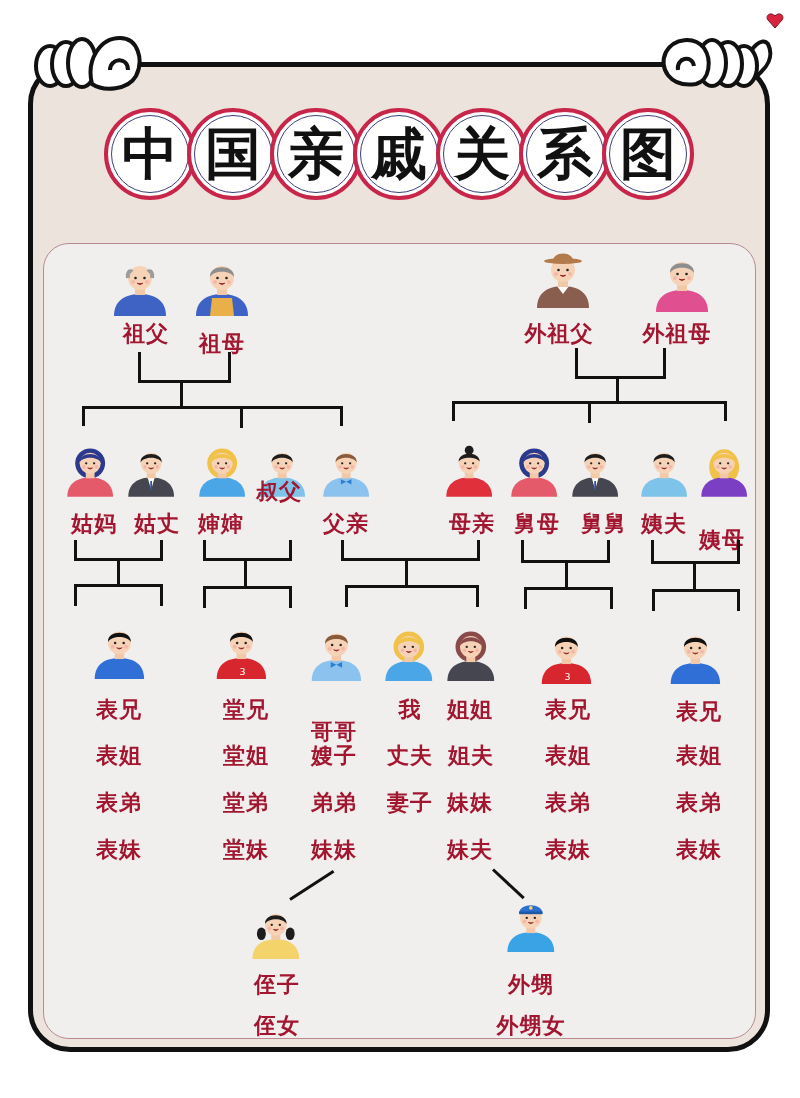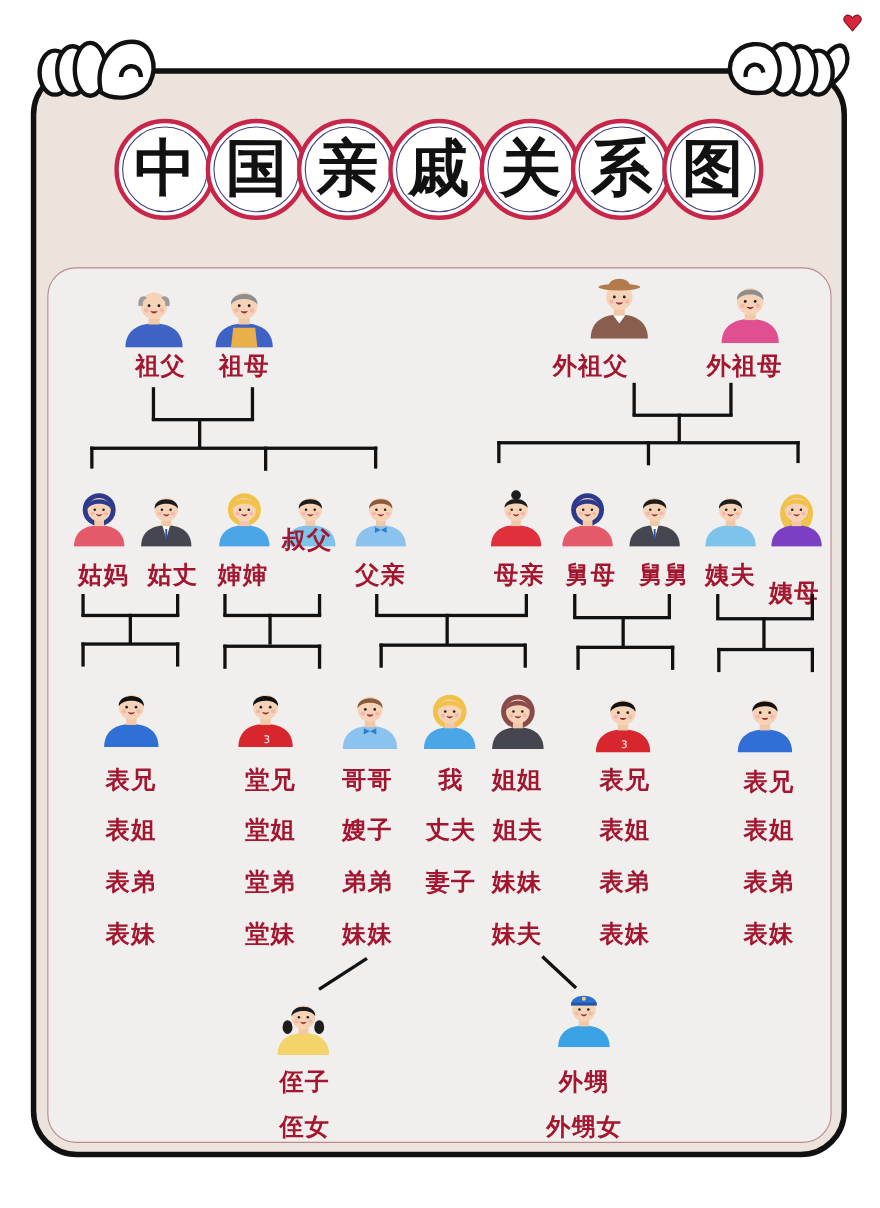--- a/index.html
+++ b/index.html
@@ -358,22 +358,22 @@
         <circle cx="32" cy="11" r="2" fill="#f4d46a"></circle>
         <circle cx="27.5" cy="22" r="1.3" fill="#222"></circle>
         <circle cx="36.5" cy="22" r="1.3" fill="#222"></circle>
         <path d="M29 27 Q32 30 35 27" fill="#b8343c" stroke="#7a1a20" stroke-width="0.8"></path>
         <circle cx="25" cy="26" r="2" fill="#f4a3a3" opacity="0.6"></circle>
         <circle cx="39" cy="26" r="2" fill="#f4a3a3" opacity="0.6"></circle>
       </svg>
     </div>
 
   <span class="label" style="left:146px;top:322px">祖父</span>
-  <span class="label" style="left:222px;top:322px">祖母</span>
-  <span class="label" style="left:537px;top:322px">外祖父</span>
+  <span class="label" style="left:222px;top:332px">祖母</span>
+  <span class="label" style="left:559px;top:322px">外祖父</span>
   <span class="label" style="left:677px;top:322px">外祖母</span>
 
   <span class="label" style="left:94px;top:512px">姑妈</span>
   <span class="label" style="left:157px;top:512px">姑丈</span>
   <span class="label" style="left:221px;top:512px">婶婶</span>
   <span class="label" style="left:279px;top:480px">叔父</span>
   <span class="label" style="left:346px;top:512px">父亲</span>
   <span class="label" style="left:472px;top:512px">母亲</span>
   <span class="label" style="left:537px;top:512px">舅母</span>
   <span class="label" style="left:604px;top:512px">舅舅</span>
@@ -383,21 +383,21 @@
   <span class="label" style="left:119px;top:698px">表兄</span>
   <span class="label" style="left:119px;top:744px">表姐</span>
   <span class="label" style="left:119px;top:791px">表弟</span>
   <span class="label" style="left:119px;top:838px">表妹</span>
 
   <span class="label" style="left:246px;top:698px">堂兄</span>
   <span class="label" style="left:246px;top:744px">堂姐</span>
   <span class="label" style="left:246px;top:791px">堂弟</span>
   <span class="label" style="left:246px;top:838px">堂妹</span>
 
-  <span class="label" style="left:334px;top:698px">哥哥</span>
+  <span class="label" style="left:334px;top:720px">哥哥</span>
   <span class="label" style="left:334px;top:744px">嫂子</span>
   <span class="label" style="left:334px;top:791px">弟弟</span>
   <span class="label" style="left:334px;top:838px">妹妹</span>
 
   <span class="label" style="left:410px;top:698px">我</span>
   <span class="label" style="left:410px;top:744px">丈夫</span>
   <span class="label" style="left:410px;top:791px">妻子</span>
 
   <span class="label" style="left:470px;top:698px">姐姐</span>
   <span class="label" style="left:471px;top:744px">姐夫</span>

